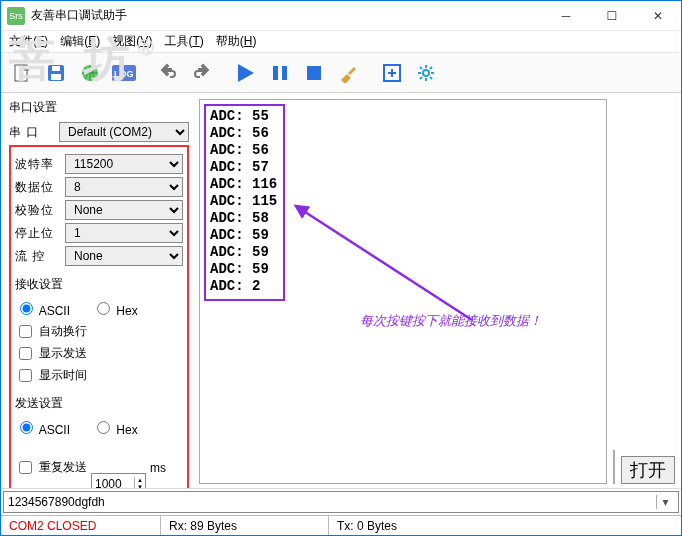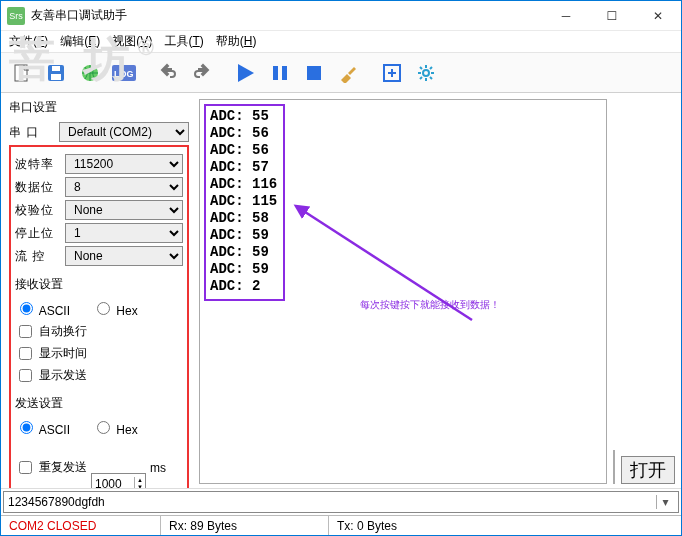--- a/index.html
+++ b/index.html
@@ -22,21 +22,21 @@
   .row label{width:44px; letter-spacing:1px;}
   .row select, .row input[type=text]{flex:1; height:20px; font-size:12px; border:1px solid #888; background:#fff; padding:0 4px;}
   .row select{background:#eee;}
   .redbox{border:2px solid #e33; padding:4px 4px 6px 4px; margin-top:2px;}
   .radio-row{display:flex;gap:22px;margin:4px 0;}
   .chk-row{display:flex;align-items:center;gap:4px;margin:3px 0;}
   .main { flex:1; display:flex; flex-direction:row; padding:6px 6px 4px 4px; gap:6px;}
   .output { flex:1; border:1px solid #aaa; position:relative; background:#fff; overflow:hidden;}
   .purplebox{ position:absolute; left:4px; top:4px; border:2px solid #8a2be2; padding:2px 6px 4px 4px;}
   .purplebox div{font-family:"Courier New",monospace; font-size:14px; font-weight:bold; line-height:17px; white-space:pre;}
-  .annot{position:absolute; left:160px; top:198px; color:#8a2be2; font-size:10px;}
+  .annot{position:absolute; left:160px; top:212px; color:#8a2be2; font-size:13px;font-style:italic;}
   .arrow{position:absolute;}
   .sendarea{height:34px;border:1px solid #aaa;}
   .openbtn{height:28px;width:54px;border:1px solid #888;background:#efefef;font-size:18px;}
   .inputrow{display:flex;align-items:center;gap:4px;padding:2px;border-top:1px solid #ddd;}
   .inputrow .combo{flex:1;display:flex;border:1px solid #888;height:22px;align-items:center;padding:0 4px;background:#fff;}
   .inputrow .dd{width:18px;text-align:center;color:#555;border-left:1px solid #aaa;}
   .status{display:flex;height:20px;border-top:1px solid #bbb;font-size:12px;}
   .status .cell{padding:2px 8px;border-right:1px solid #bbb;display:flex;align-items:center;}
   .status .red{color:#d00;}
   .spin{display:inline-flex;border:1px solid #888;height:21px;align-items:center;margin-top:32px;}
@@ -178,25 +178,25 @@
         <div class="radio-row">
           <label><input type="radio" checked="" style=""> <span>ASCII</span></label>
           <label><input type="radio" style=""> <span>Hex</span></label>
         </div>
         <div class="chk-row">
             <input type="checkbox" style="">
             <span>自动换行</span>
           </div>
         <div class="chk-row">
             <input type="checkbox" style="">
+            <span>显示发送</span>
+          </div>
+        <div class="chk-row">
+            <input type="checkbox" style="">
             <span>显示时间</span>
-          </div>
-        <div class="chk-row">
-            <input type="checkbox" style="">
-            <span>显示发送</span>
           </div>
 
         <h4 style="margin-top:10px">发送设置</h4>
         <div class="radio-row">
           <label><input type="radio" checked="" style=""> <span>ASCII</span></label>
           <label><input type="radio" style=""> <span>Hex</span></label>
         </div>
         <div class="chk-row">
           <input type="checkbox" style="">
           <span>重复发送</span>

